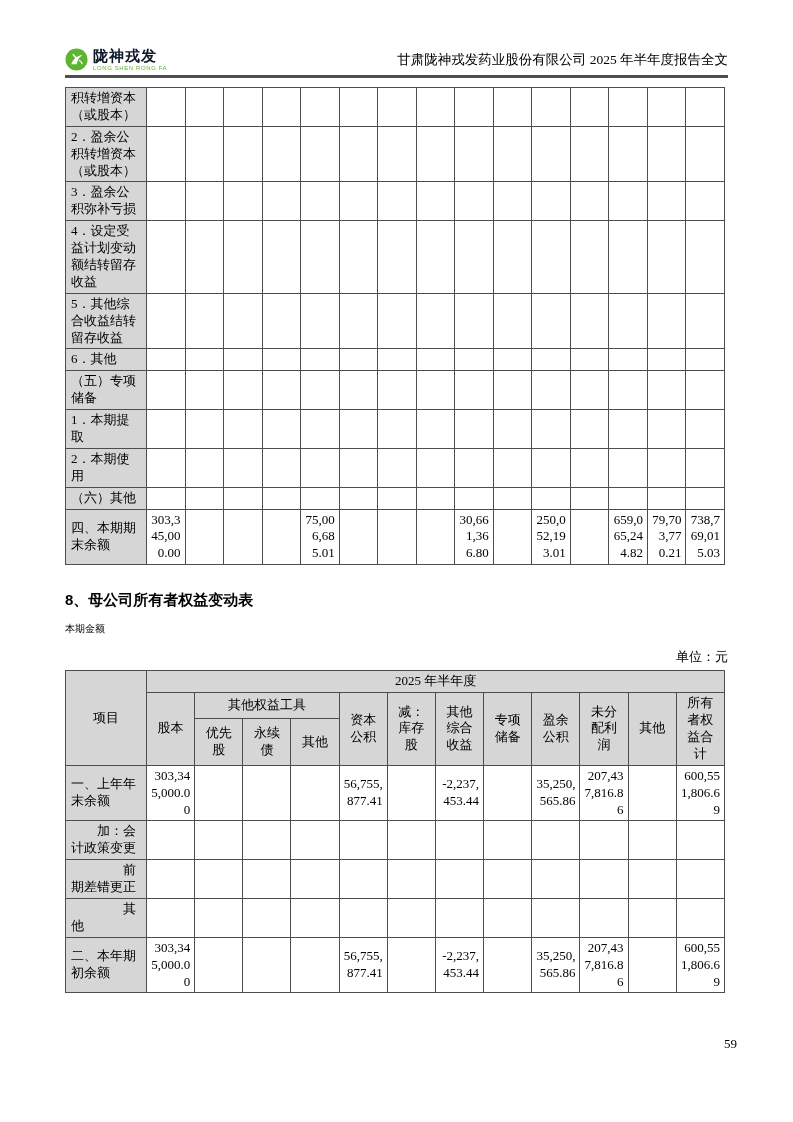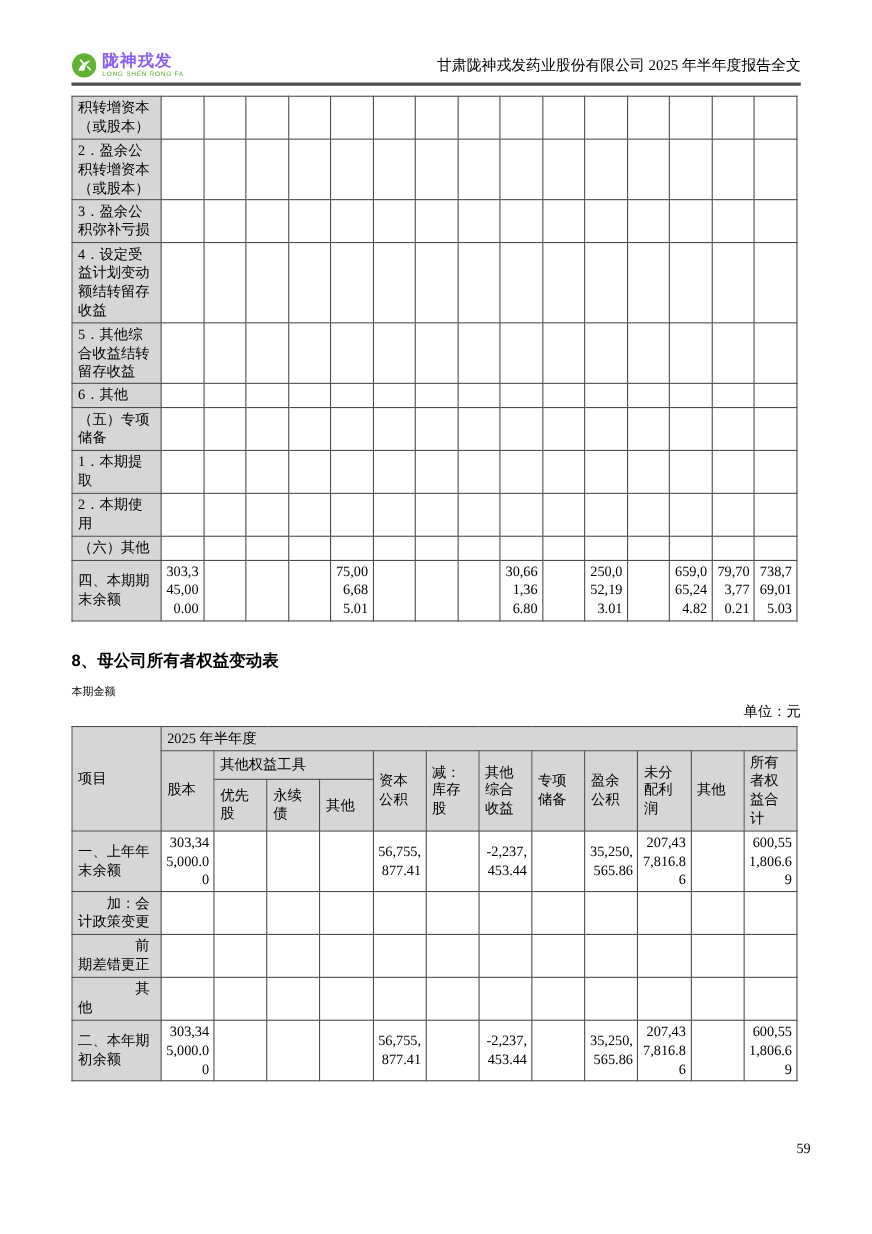--- a/index.html
+++ b/index.html
@@ -9,38 +9,38 @@
     font-family:"Liberation Serif","DejaVu Serif",serif;color:#000;
     overflow:hidden;margin:0 auto;
   }
   
   .hdr{display:flex;justify-content:space-between;align-items:flex-end;
        border-bottom:3px solid #4f4f4f;padding-bottom:4px;}
   .logo{display:flex;align-items:center;gap:5px;}
   .logo-circle{width:23px;height:23px;display:inline-block;}
   .logo-text{display:flex;flex-direction:column;line-height:1;}
   .logo-cn{font-family:"Liberation Sans","DejaVu Sans",sans-serif;font-weight:bold;
-           font-size:15px;color:#8b5cf6;letter-spacing:1px;}
+           font-size:15px;color:#0f172a;letter-spacing:1px;}
   .logo-en{font-family:"Liberation Sans","DejaVu Sans",sans-serif;font-size:6px;
            color:#5fb232;letter-spacing:0.6px;margin-top:2px;}
   .hdr-title{font-size:13.5px;padding-bottom:2px;}
   
   table{border-collapse:collapse;table-layout:fixed;width:660px;font-size:13px;line-height:1.3;}
   td{border:1px solid #4d4d4d;padding:2px 4px;vertical-align:middle;
      word-break:break-all;overflow:hidden;}
   .t1{margin-top:9px;border:1.5px solid #4d4d4d;}
   .t2{margin-top:4px;border:1.5px solid #4d4d4d;}
   td.lab{background:#d6d6d6;text-align:left;padding:2px 5px;font-family:Liberation Serif, serif;}
-  td.c{text-align:left;}
+  td.c{text-align:center;}
   td.num{text-align:right;}
   
   .sec-heading{margin-top:26px;font-family:"Liberation Sans","DejaVu Sans",sans-serif;
                font-weight:bold;font-size:15px;}
   .sub-label{margin-top:12px;font-size:10px;}
-  .unit-label{margin-top:2px;font-size:13px;text-align:right;}
+  .unit-label{margin-top:12px;font-size:13px;text-align:right;}
   .pagenum{position:absolute;top:1036px;right:56px;font-size:13px;}
 </style>
 </head>
 <body>
 
 <div class="page">
 
   <div class="hdr">
     <div class="logo">
       <span class="logo-circle">

